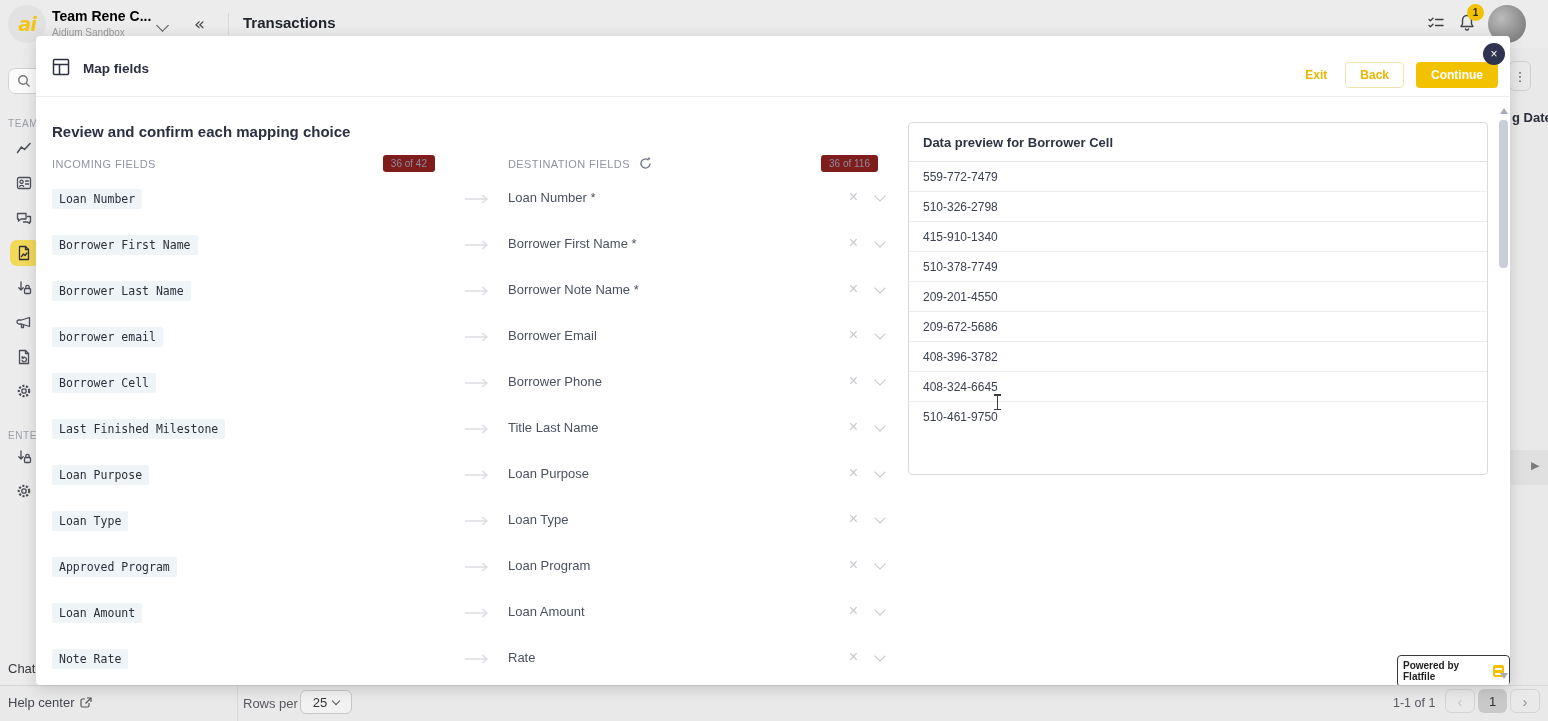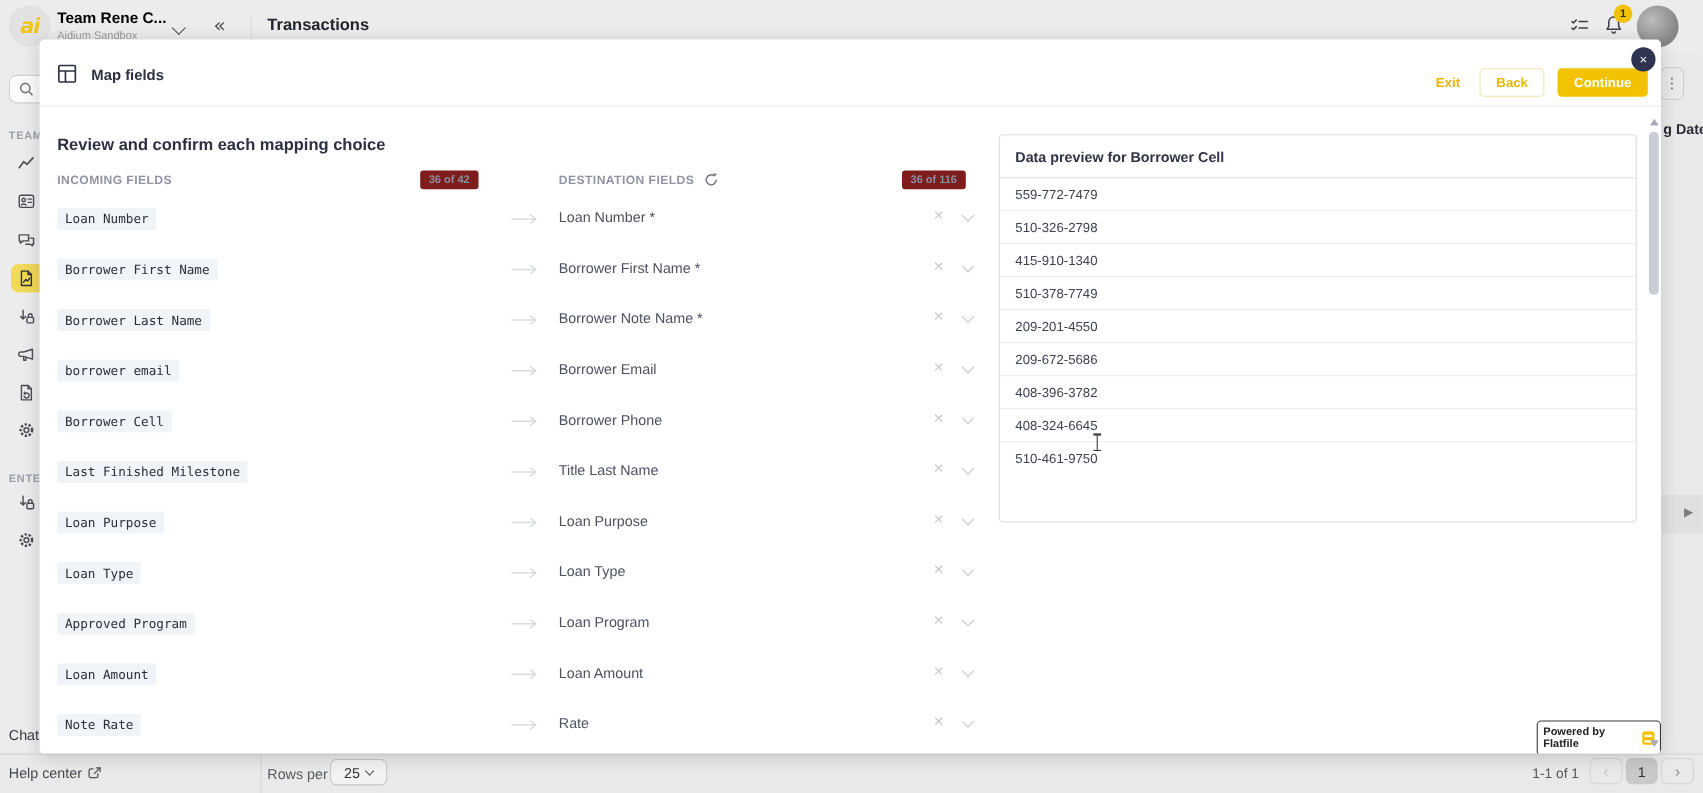--- a/index.html
+++ b/index.html
@@ -25,21 +25,21 @@
   .bell-badge { position:absolute; left:1467px; top:4px; width:17px; height:17px; border-radius:50%;
     background:#F2C200; font-size:10px; font-weight:700; color:#2b2b2b; display:flex; align-items:center; justify-content:center; }
   .avatar { position:absolute; left:1488px; top:5px; width:38px; height:38px; border-radius:50%; cursor:pointer;
     background:radial-gradient(circle at 35% 35%, #bcbcbc, #8d8d8d 60%, #6f6f6f); }
 
   
   .sidebar { position:absolute; left:0; top:48px; width:237px; height:637px; background:#ececec; }
   .search-box { position:absolute; left:8px; top:20px; width:220px; height:26px; border:1px solid #d2d2d2;
     border-radius:7px; background:#fbfbfb; cursor:text; }
   .search-box svg { position:absolute; left:7px; top:4px; width:16px; height:16px; }
-  .sb-label { position:absolute; left:8px; font-size:10px; letter-spacing:.6px; color:#9b9fa8;font-weight:bold; }
+  .sb-label { position:absolute; left:8px; font-size:10px; letter-spacing:.6px; color:#9b9fa8; }
   .sb-icon { position:absolute; left:16px; width:16px; height:16px; cursor:pointer; }
   .sb-active-pill { position:absolute; left:10px; top:192px; width:30px; height:26px; border-radius:7px; background:#F3D959; }
   .chat-label { position:absolute; left:8px; top:613px; font-size:13px; color:#35373d; }
 
   
   .footer { position:absolute; left:0; top:685px; width:1548px; height:20px; background:#e9e9e9; border-top:1px solid #d6d6d6; }
   .help { position:absolute; left:8px; top:9px; font-size:13px; color:#44474f; display:flex; gap:6px; align-items:center; cursor:pointer; }
   .foot-vdiv { position:absolute; left:237px; top:0; width:1px; height:35px; background:#d9d9d9; }
   .rows-label { position:absolute; left:243px; top:10px; font-size:13px; color:#55585f; }
   .rows-select { position:absolute; left:300px; top:4px; width:52px; height:24px; border:1px solid #c7c7c7; border-radius:6px;
@@ -74,21 +74,21 @@
   .btn-back { font-size:12px; font-weight:700; color:#E8B700; background:#fff; border:1px solid #F2E3AC; border-radius:4px;
     padding:5px 14px; cursor:pointer; font-family:"Liberation Sans", sans-serif; }
   .btn-continue { font-size:12px; font-weight:700; color:#fff; background:#F2C200; border:none; border-radius:4px;
     padding:6px 15px; cursor:pointer; font-family:"Liberation Sans", sans-serif; }
   .m-close { position:absolute; right:5px; top:7px; width:22px; height:22px; border-radius:50%; background:#2E3450;
     color:#fff; font-size:12px; display:flex; align-items:center; justify-content:center; cursor:pointer; border:none; z-index:12; }
 
   .review-heading { position:absolute; left:16px; top:87px; font-size:15px; font-weight:700; color:#2c3040; }
 
   .col-headers { position:absolute; left:16px; top:119px; width:838px; display:grid; grid-template-columns:393px 63px 382px; }
-  .colh { display:flex; align-items:center; font-size:11px; letter-spacing:.4px; color:#8f93a3; font-weight:700; }
+  .colh { display:flex; align-items:center; font-size:11px; letter-spacing:.4px; color:#8f93a3; font-weight:400; }
   .colh .count-badge { margin-left:auto; background:#7f1d1d; color:#8a8ea0; font-size:10px; letter-spacing:0;
     padding:3px 8px; border-radius:3px; }
   .colh-inc .count-badge { margin-right:10px; }
   .colh-dest .count-badge { margin-right:12px; }
   .refresh-btn { margin-left:9px; width:13px; height:13px; cursor:pointer; }
 
   .map-list { position:absolute; left:16px; top:145px; width:838px; }
   .map-row { display:grid; grid-template-columns:393px 63px 382px; height:46px; align-items:start; padding-top:8px; }
   .chip { justify-self:start; font-family:"DejaVu Sans Mono", monospace; font-size:11.5px; color:#2a2f3a;
     background:#EFF4F9; padding:3px 7px; border-radius:2px; white-space:nowrap; cursor:pointer; }

